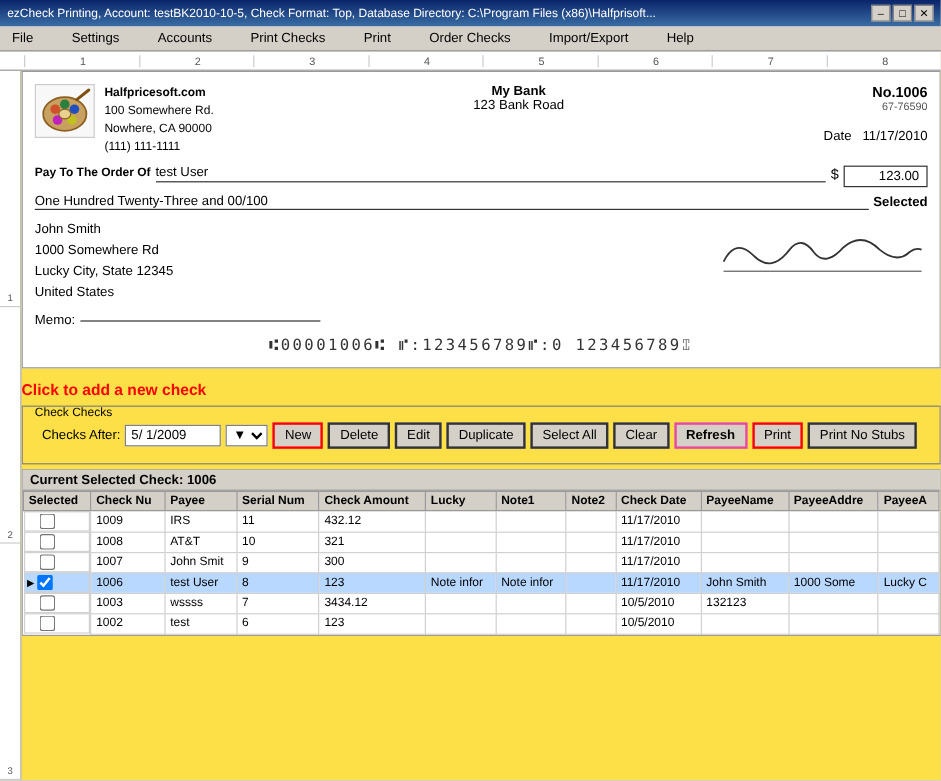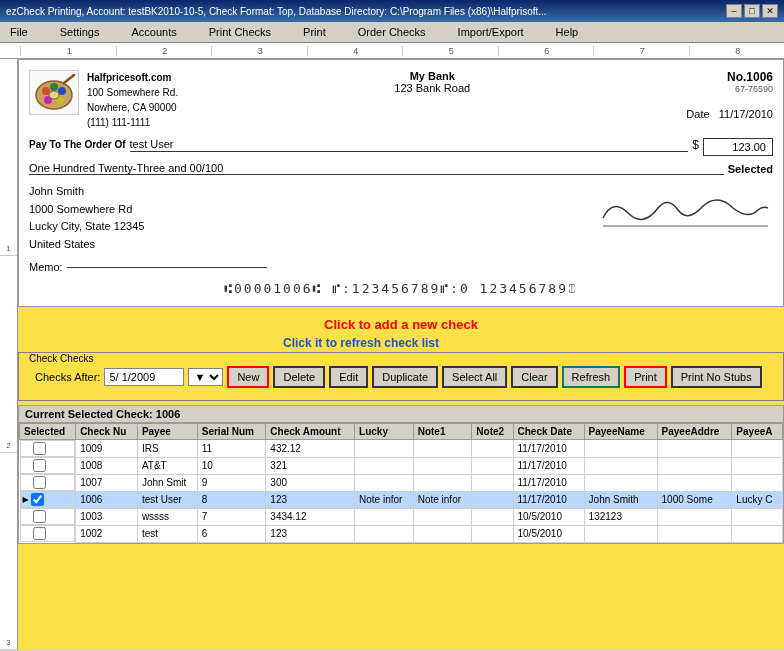--- a/index.html
+++ b/index.html
@@ -427,40 +427,39 @@
       </div>
 
       <div class="check-memo-line">
         <span>Memo:</span>
         <span class="memo-underline"></span>
       </div>
 
       <div class="check-micr">⑆00001006⑆ ⑈:123456789⑈:0 123456789⑄</div>
     </div>
 
-    <div style="display:flex; justify-content:space-between; align-items:center; margin-bottom:2px;flex-direction:column;">
+    <div style="display:flex; align-items:center; margin-bottom:2px;">
       <span class="annotation-red">Click to add a new check</span>
-      <span class="annotation-blue" style="margin-right: 80px;">Click it to refresh check list</span>
     </div>
 
     <div class="fieldset-style">
       <legend>Check Checks</legend>
       <div class="check-actions-row">
         <span class="action-label">Checks After:</span>
         <input class="date-input" type="text" value="5/ 1/2009" style="">
         <select class="date-dropdown">
           <option>▼</option>
         </select>
         <button class="action-btn" style="border:2px solid red;">New</button>
         <button class="action-btn">Delete</button>
         <button class="action-btn">Edit</button>
         <button class="action-btn">Duplicate</button>
         <button class="action-btn">Select All</button>
         <button class="action-btn">Clear</button>
-        <button class="action-btn" style="border:2px solid #0f766e;">Refresh</button>
+        <button class="action-btn" style="border:2px solid #ec4899;font-weight:bold;">Refresh</button>
         <button class="action-btn" style="border:2px solid red;">Print</button>
         <button class="action-btn">Print No Stubs</button>
       </div>
     </div>
 
     <div class="table-section">
       <div class="table-header-row">
         <span style="font-weight:bold; color:black;">Current Selected Check: 1006</span>
       </div>
       <div style="overflow-x:auto; max-height: 130px; overflow-y:auto;">

